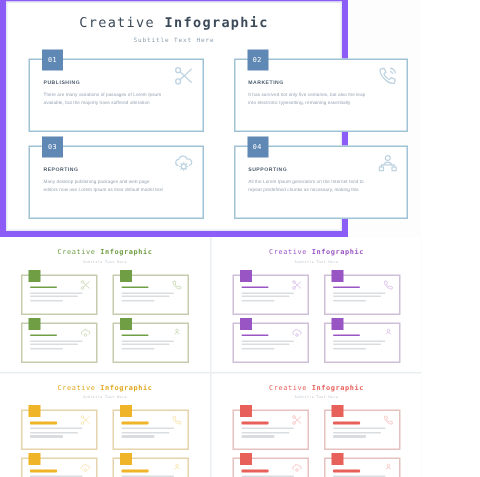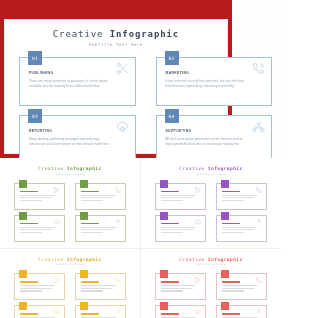--- a/index.html
+++ b/index.html
@@ -7,21 +7,21 @@
     width: 281px; height: 318px;
     font-family: "Liberation Sans", sans-serif;
     background: #ffffff;
     overflow: hidden;
   }
   #root { width: 281px; height: 318px; position: relative; background: #fdfdfd; }
 
   
   .hero-wrap {
     position: absolute; left: 0; top: 0; width: 232px; height: 158px;
-    background: #b91c1c; padding: 19px 4px 4px 4px;
+    background: #8b5cf6; padding: 1px 4px 4px 4px;
   }
   .hero {
     width: 100%; height: 100%; background: #ffffff; position: relative;
     border: 1px solid #e4ecf1;
   }
   .hero-title {
     text-align: center; margin-top: 9px;
     font-family: "DejaVu Sans Mono", monospace;
     font-size: 9px; letter-spacing: 0.9px; color: #3c4a5a;
   }

